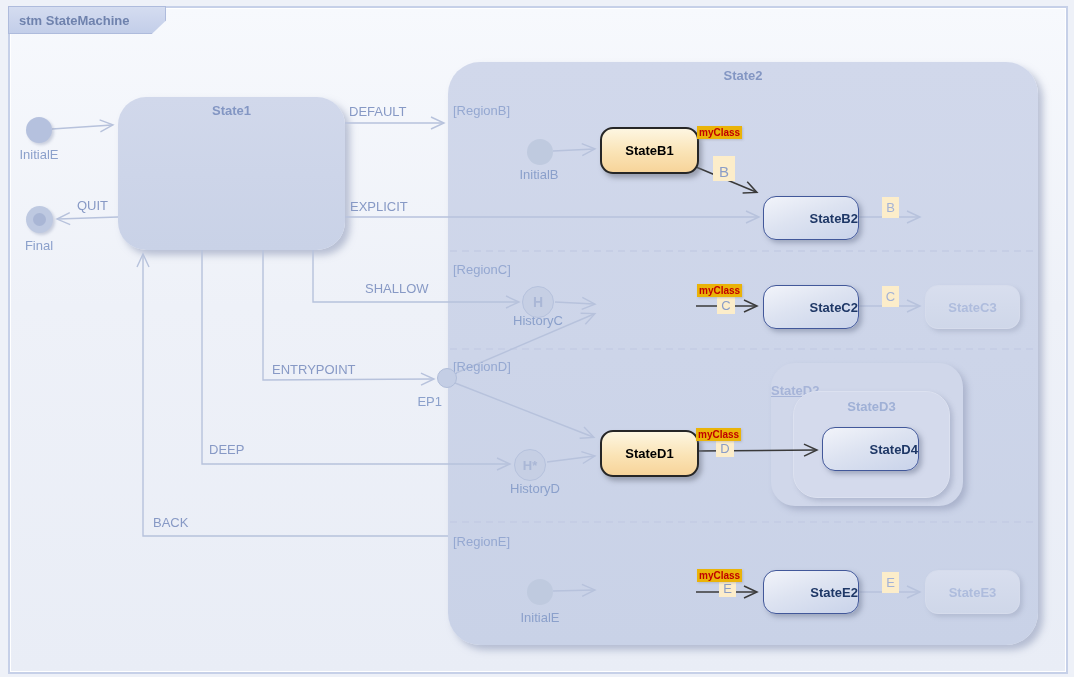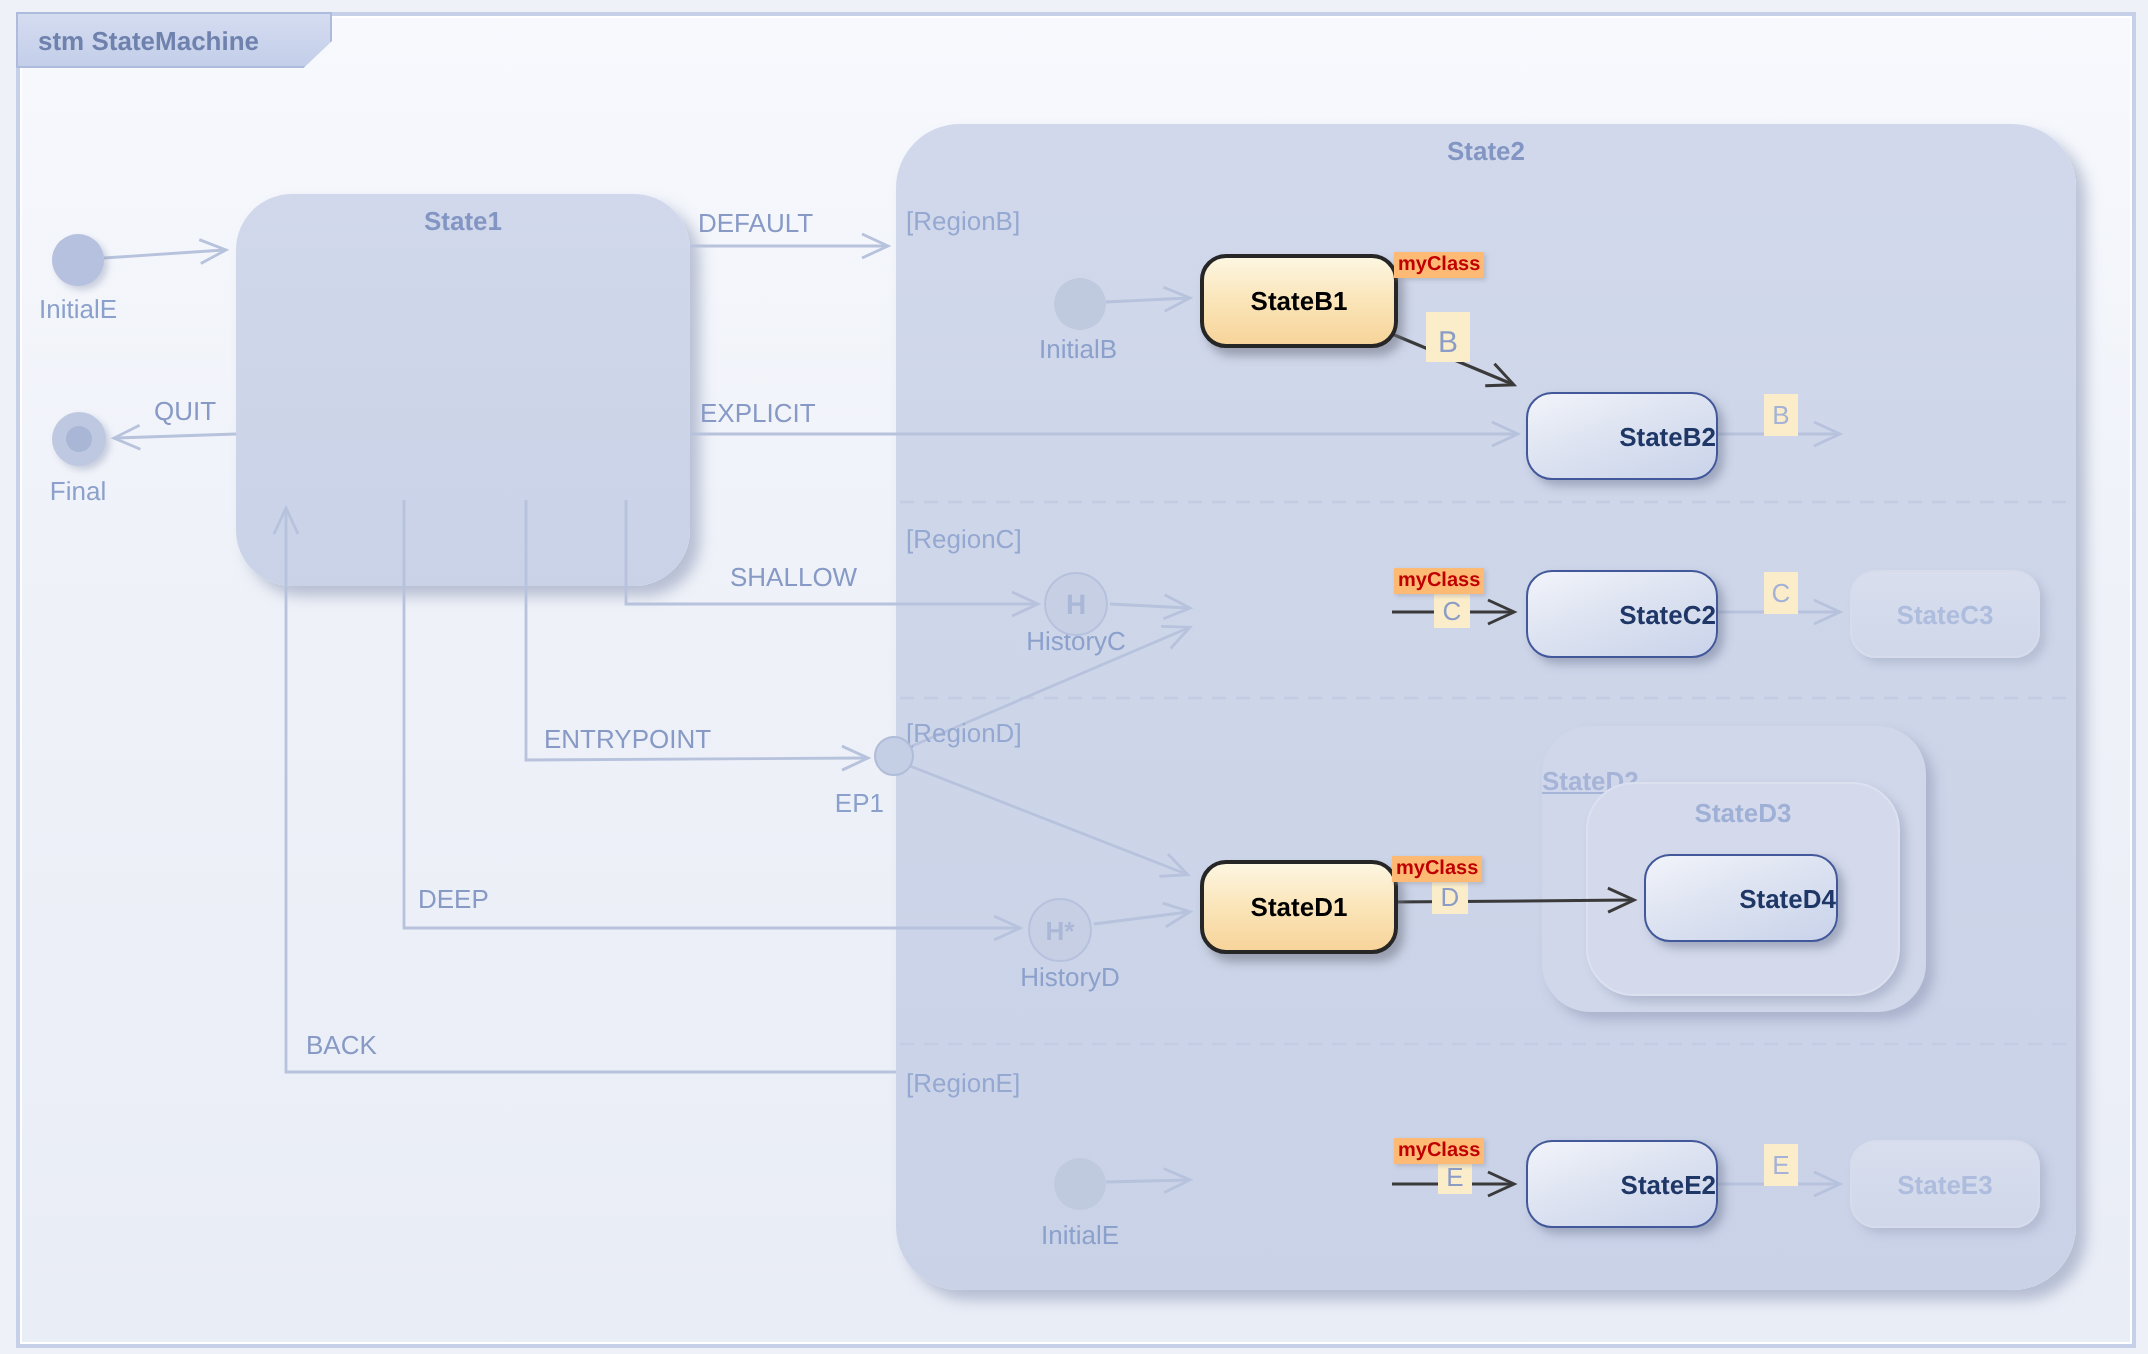--- a/index.html
+++ b/index.html
@@ -28,37 +28,37 @@
          font-weight:bold;font-size:13px;z-index:9;}
   .state-orange{background:linear-gradient(180deg,#fdf6e1 0%,#fae3b5 55%,#f7d49a 100%);
                 border:2px solid #262626;color:#000;
                 box-shadow:3px 4px 5px rgba(110,115,130,.55);}
   .state-blue{background:linear-gradient(160deg,#f2f4fa 0%,#dde3f1 45%,#c9d3ea 100%);
               border:1.5px solid #42589a;color:#1e3766;
               box-shadow:3px 3px 5px rgba(110,120,145,.5);justify-content:flex-end;}
   .state-ghost{background:linear-gradient(180deg,#d8deee,#cfd7e9);
                border:1px solid #d6dcec;color:#aebcdd;
                box-shadow:3px 3px 4px rgba(140,150,175,.35);}
-  .stereo{position:absolute;background:#fdba74;color:#c00000;font-weight:bold;font-size:10px;
+  .stereo{position:absolute;background:#eab308;color:#c00000;font-weight:bold;font-size:10px;
           padding:0 2px;line-height:13px;z-index:12;box-shadow:1px 1px 2px rgba(150,150,160,.45);}
   .trigger{position:absolute;background:#fcedca;color:#8b9dc7;font-size:13px;z-index:11;
            display:flex;align-items:flex-end;justify-content:center;padding-bottom:1px;box-sizing:border-box;}
   .trigger.next{color:#a3b2d6;align-items:center;}
   svg.wires{position:absolute;left:0;top:0;z-index:7;}
 </style>
 </head>
 <body>
 
 <div class="canvas">
   <div class="frame"></div>
   <div class="tab">
     <span>stm StateMachine</span>
   </div>
 
-  <div class="composite" style="left:118px;top:97px;width:227px;height:196px;">
+  <div class="composite" style="left:118px;top:97px;width:227px;height:153px;">
     <div class="title">State1</div>
   </div>
   <div class="composite" style="left:448px;top:62px;width:590px;height:583px;border-radius:32px;">
     <div class="title">State2</div>
   </div>
   <div class="ghost-composite" style="left:771px;top:363px;width:192px;height:143px;background:#d0d7ea;box-shadow:4px 4px 6px rgba(130,140,170,.45);">
     <div style="position:absolute;top:20px;width:100%;font-weight:bold;font-size:13px;color:#a6b4d8;text-decoration:underline;">StateD2</div>
   </div>
   <div class="ghost-composite" style="left:793px;top:391px;width:155px;height:105px;background:#d4daec;border:1px solid #dce1f0;box-shadow:3px 3px 5px rgba(130,140,170,.4);">
     <div style="position:absolute;top:7px;width:100%;text-align:center;font-weight:bold;font-size:13px;color:#9fb0d6;">StateD3</div>

